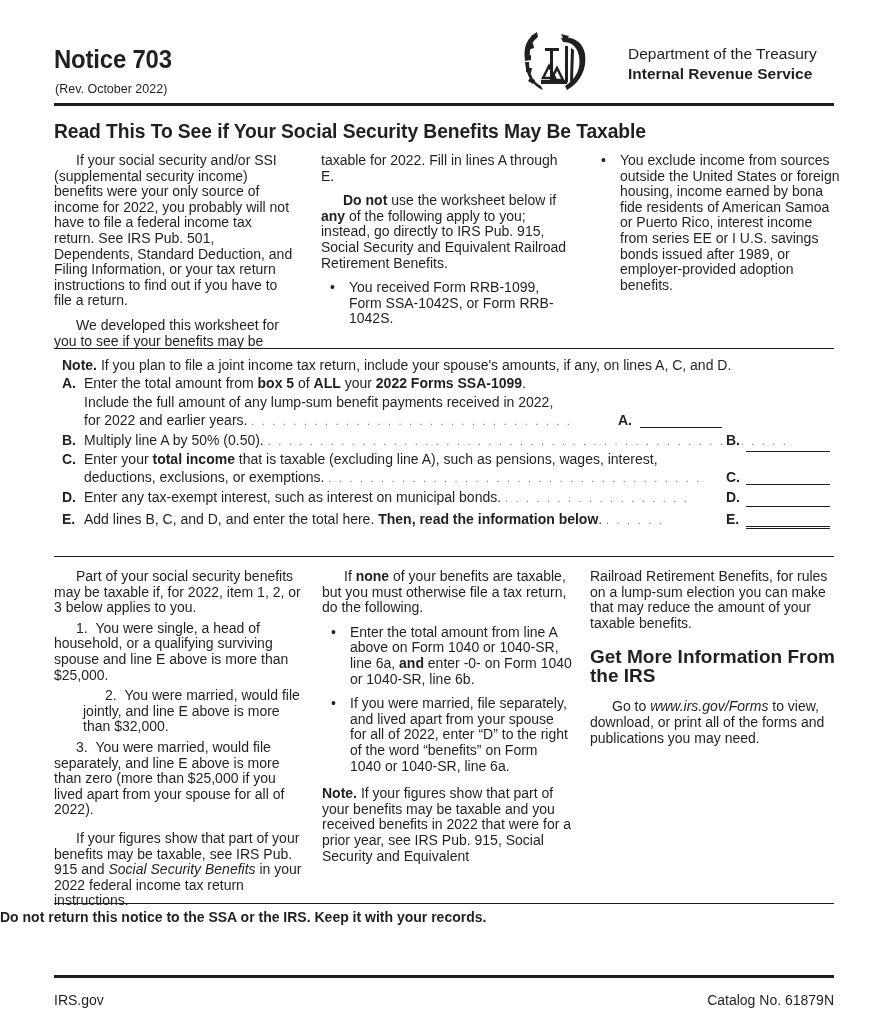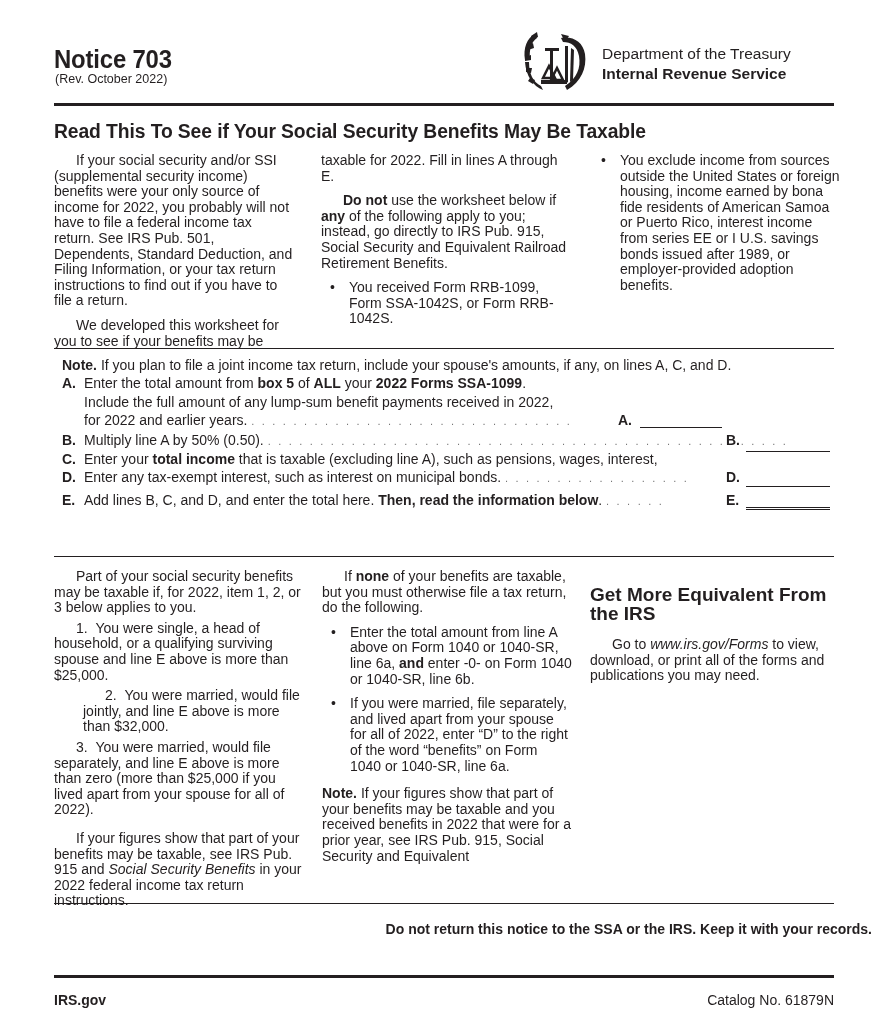--- a/index.html
+++ b/index.html
@@ -6,23 +6,23 @@
   body {
     width: 872px; height: 1024px; position: relative; overflow: hidden;
     font-family: "Liberation Sans", sans-serif; color: #231f20;
   }
   .abs { position: absolute; }
   b, .b { font-weight: bold; }
   i { font-style: italic; }
 
   
   .notice-title { left: 54px; top: 44px; font-size: 26px; font-weight: bold; letter-spacing: -0.2px; transform: scaleX(0.92); transform-origin: left; }
-  .rev { left: 55px; top: 72px; font-size: 12.5px; }
+  .rev { left: 55px; top: 82px; font-size: 12.5px; }
   .logo { left: 521px; top: 30px; width: 68px; height: 64px; }
-  .dept { left: 602px; top: 44px; font-size: 15.5px; line-height: 20px; }
+  .dept { left: 628px; top: 44px; font-size: 15.5px; line-height: 20px; }
   .dept .l2 { font-weight: bold; }
   .rule-top { left: 54px; top: 103px; width: 780px; height: 3px; background: #231f20; }
   .headline { left: 54px; top: 120px; font-size: 20px; font-weight: 900; letter-spacing: -0.1px; transform: scaleX(0.965); transform-origin: left; }
 
   
   .col { font-size: 14px; line-height: 15.6px; }
   .col p { margin: 0; }
   .indent { text-indent: 22px; }
   .gap { margin-top: 9px !important; }
   .bullet { position: relative; padding-left: 28px; }
@@ -34,23 +34,23 @@
   .ws { left: 62px; top: 356px; width: 770px; font-size: 14px; line-height: 18.4px; }
   .ws-row { position: relative; white-space: nowrap; }
   .ws-letter { font-weight: bold; display: inline-block; width: 22px; }
   .ws-cont { padding-left: 22px; }
   .dots { color: #777; letter-spacing: 2.2px; font-size: 11px; }
   .box { position: absolute; font-weight: bold; }
   .field { position: absolute; border-bottom: 1px solid #231f20; height: 16px; }
   .field.dbl { border-bottom: 3px double #231f20; }
 
   
-  .notice-foot { left: 0; width: 872px; top: 909px; text-align: right; font-size: 14px; font-weight: bold; margin-top: 12px; }
+  .notice-foot { left: 0; width: 872px; top: 909px; text-align: left; font-size: 14px; font-weight: bold; }
   .rule-bottom { left: 54px; top: 975px; width: 780px; height: 3px; background: #231f20; }
-  .irsgov { left: 54px; top: 992px; font-size: 14px; font-weight: bold; }
+  .irsgov { left: 54px; top: 992px; font-size: 14px; font-weight: normal; }
   .catalog { right: 38px; top: 992px; font-size: 14px; margin-left: 24px; }
 
   .h2 { font-size: 19px; line-height: 19px; font-weight: bold; }
 </style>
 </head>
 <body>
 
 <div class="abs notice-title">Notice 703</div>
 <div class="abs rev">(Rev. October 2022)</div>
 <svg class="abs logo" viewBox="0 0 68 64">
@@ -112,20 +112,26 @@
   <div class="ws-row">
     <span class="ws-letter">B.</span><span>Multiply line A by 50% (0.50).</span>
     <span class="dots">. . . . . . . . . . . . . . . . . . . . . . . . . . . . . . . . . . . . . . . . . . . . . . . . . .</span>
     <span class="box" style="left:664px; top:0;">B.</span>
     <span class="field" style="left:684px; top:4px; width:84px;"></span>
   </div>
 
   <div class="ws-row" style="">
     <span class="ws-letter">C.</span><span>Enter your </span><b>total income</b><span> that is taxable (excluding line A), such as pensions, wages, interest,</span>
   </div>
+  <div class="ws-row ws-cont">
+    <span>deductions, exclusions, or exemptions.</span>
+    <span class="dots">. . . . . . . . . . . . . . . . . . . . . . . . . . . . . . . . . . . .</span>
+    <span class="box" style="left:664px; top:0;">C.</span>
+    <span class="field" style="left:684px; top:0; width:84px;"></span>
+  </div>
 
   <div class="ws-row">
     <span class="ws-letter">D.</span><span>Enter any tax-exempt interest, such as interest on municipal bonds.</span>
     <span class="dots">. . . . . . . . . . . . . . . . . .</span>
     <span class="box" style="left:664px; top:0;">D.</span>
     <span class="field" style="left:684px; top:2px; width:84px;"></span>
   </div>
 
   <div class="ws-row" style="margin-top:3px;">
     <span class="ws-letter">E.</span><span>Add lines B, C, and D, and enter the total here. </span><b>Then, read the information below</b><span>.</span>
@@ -146,21 +152,22 @@
 </div>
 
 <div class="abs col" style="left:322px; top:569px; width:250px;">
   <p class="indent"><span>If </span><b>none</b><span> of your benefits are taxable, but you must otherwise file a tax return, do the following.</span></p>
   <p class="bullet gap"><span>Enter the total amount from line A above on Form 1040 or 1040-SR, line 6a, </span><b>and</b><span> enter -0- on Form 1040 or 1040-SR, line 6b.</span></p>
   <p class="bullet gap">If you were married, file separately, and lived apart from your spouse for all of 2022, enter “D” to the right of the word “benefits” on Form 1040 or 1040-SR, line 6a.</p>
   <p class="gap" style="margin-top:12px !important;"><b>Note.</b><span>  If your figures show that part of your benefits may be taxable and you received benefits in 2022 that were for a prior year, see IRS Pub. 915, Social Security and Equivalent</span></p>
 </div>
 
 <div class="abs col" style="left:590px; top:569px; width:250px;">
-  <p class="h2" style="margin-top:16px;">Get More Equivalent From the IRS</p>
+  <p>Railroad Retirement Benefits, for rules on a lump-sum election you can make that may reduce the amount of your taxable benefits.</p>
+  <p class="h2" style="margin-top:16px;">Get More Information From the IRS</p>
   <p class="indent" style="margin-top:14px;"><span>Go to </span><i>www.irs.gov/Forms</i><span> to view, download, or print all of the forms and publications you may need.</span></p>
 </div>
 
 <div class="abs rule-thin" style="left:54px; top:903px; width:780px;"></div>
 <div class="abs notice-foot">Do not return this notice to the SSA or the IRS. Keep it with your records.</div>
 <div class="abs rule-bottom"></div>
 <div class="abs irsgov">IRS.gov</div>
 <div class="abs catalog">Catalog No. 61879N</div>
 
 </body></html>

